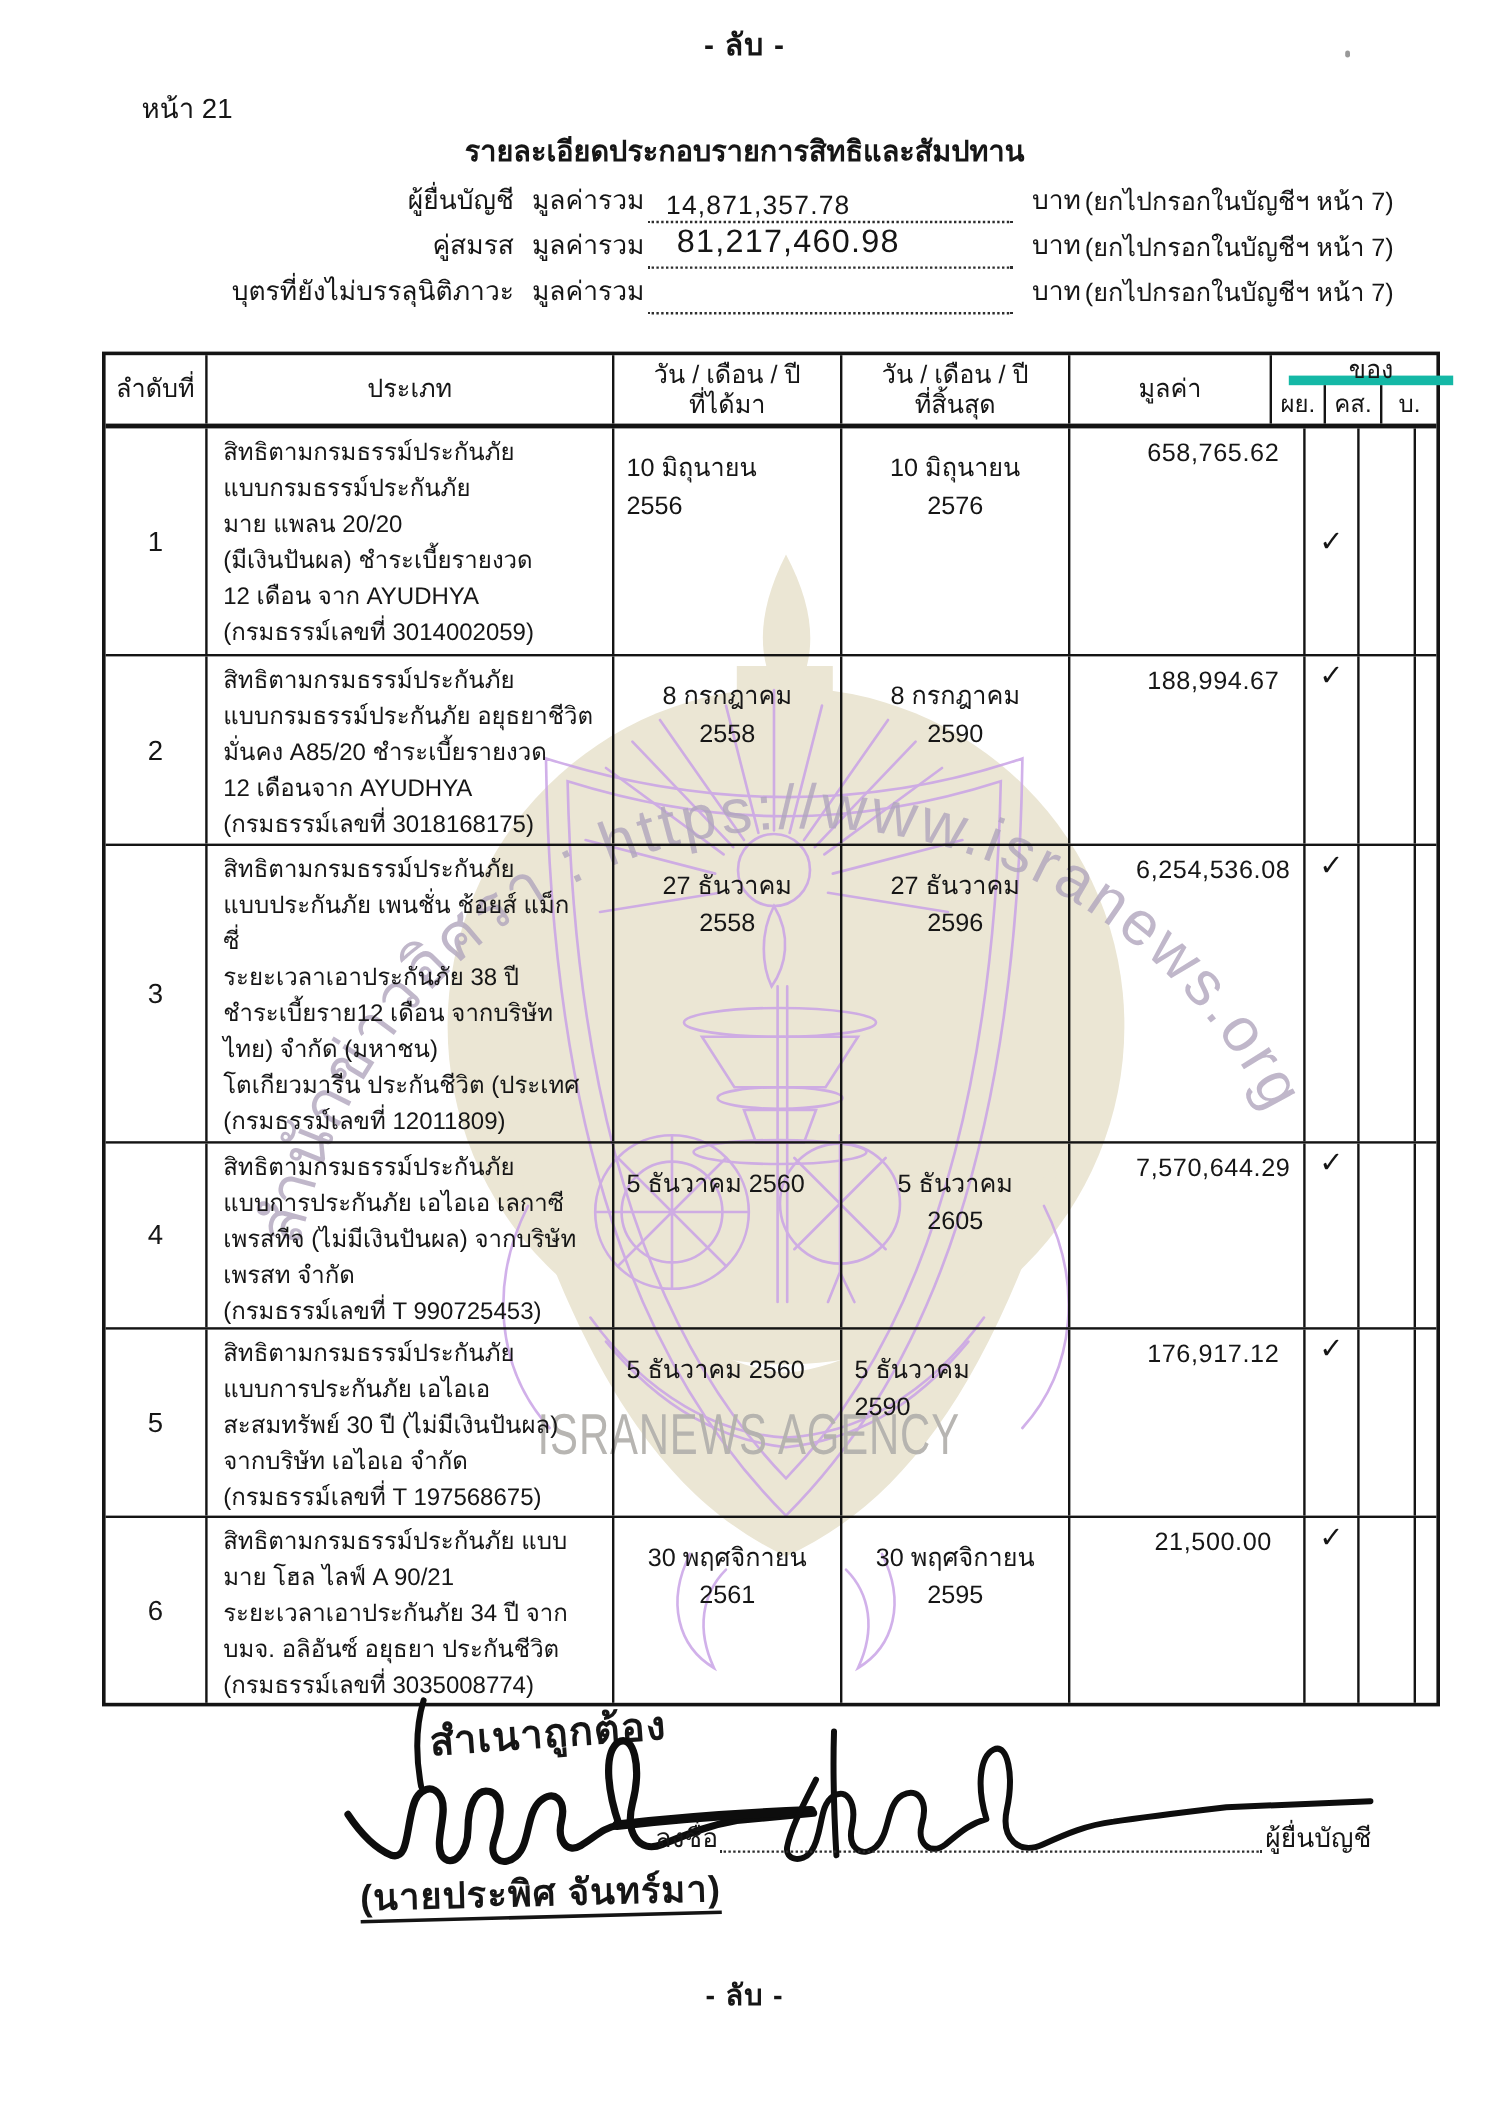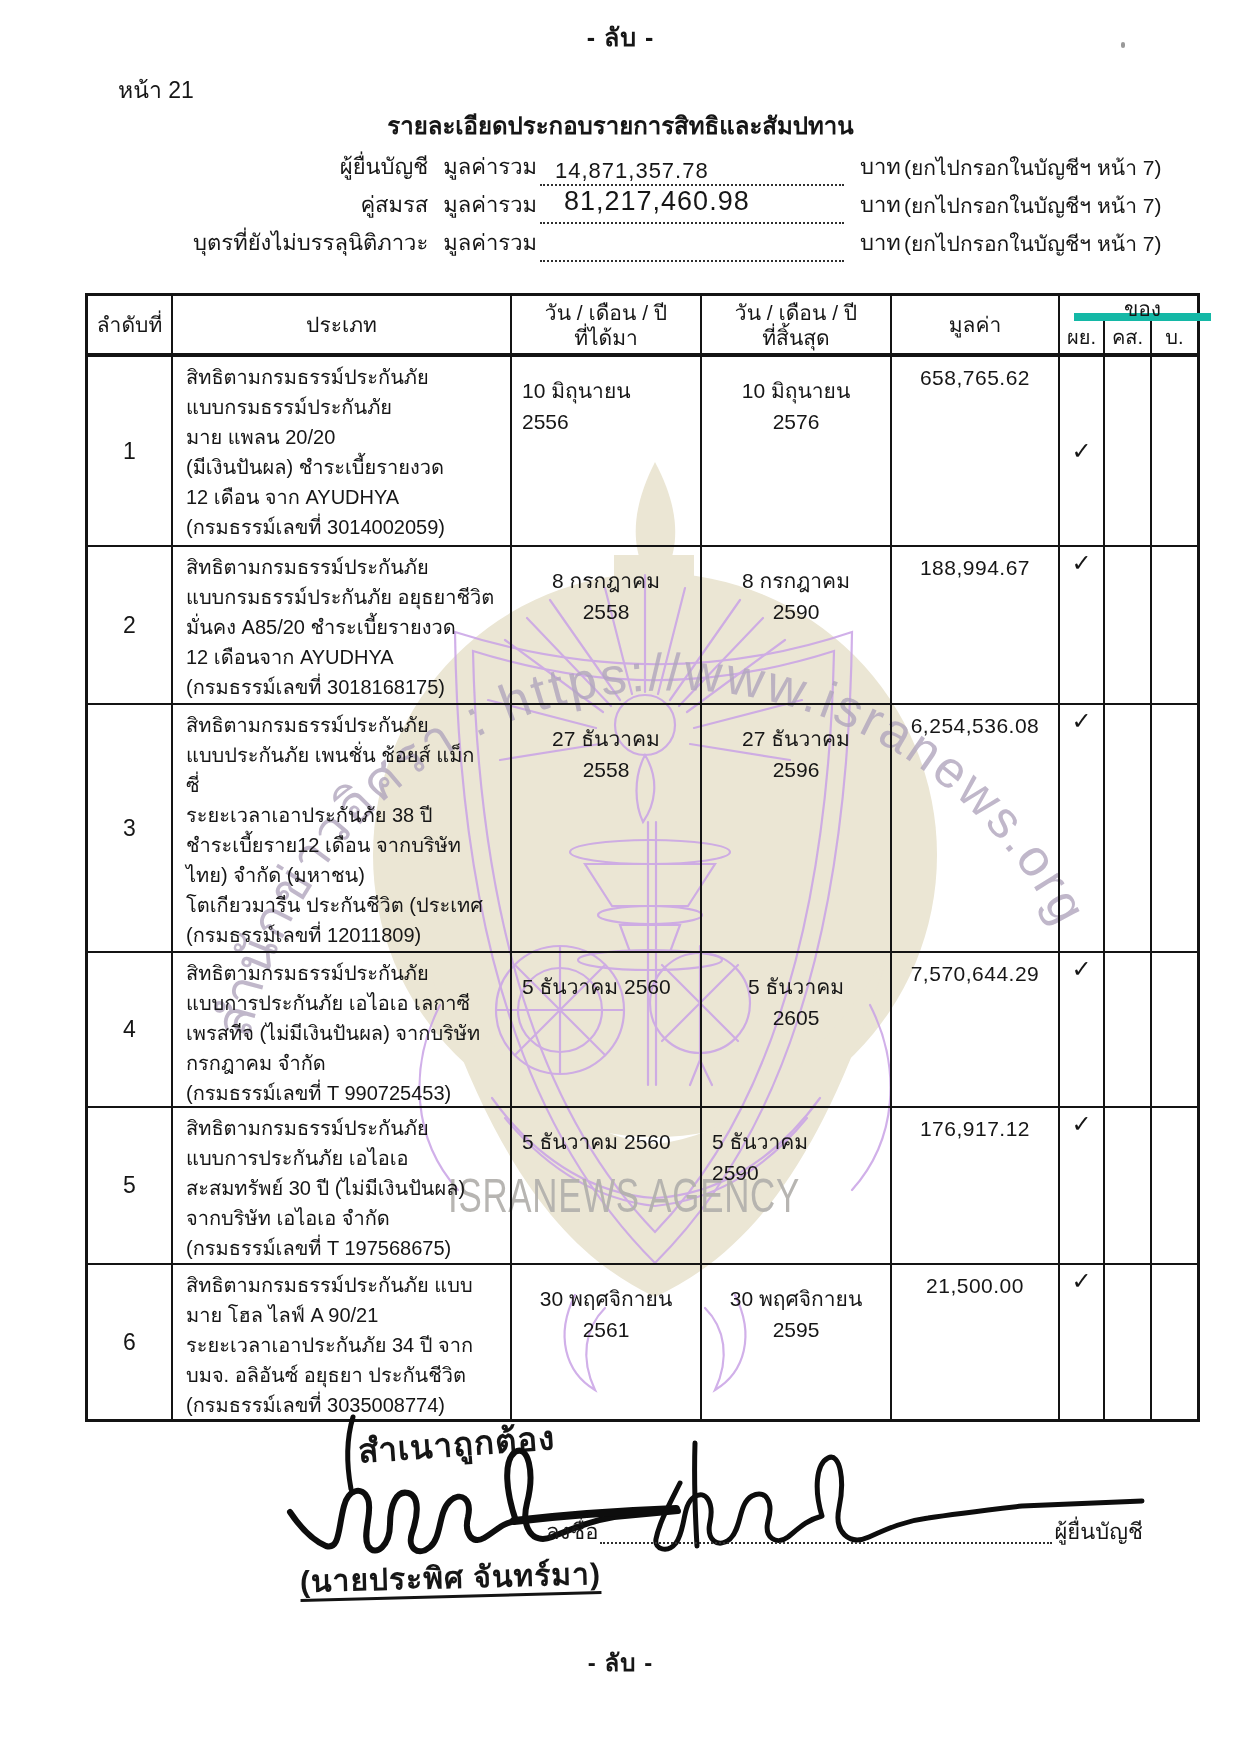--- a/index.html
+++ b/index.html
@@ -39,21 +39,21 @@
       justify-content:center;font-size:20px;}
   .oc.o1{width:45px}.oc.o2{width:47px}.oc.o3{width:45px;border-right:none;}
 
   .t-row{display:flex;border-top:2px solid #141414;box-sizing:border-box;}
   .tbody .t-row:first-child{border-top:none;}
   .td{border-right:2px solid #141414;box-sizing:border-box;flex-shrink:0;}
   .td.no{width:85px;display:flex;align-items:center;justify-content:center;font-size:23px;}
   .td.type{width:339px;padding:5px 0 0 13px;font-size:20px;line-height:30px;white-space:nowrap;}
   .td.acq,.td.end{width:190px;padding-top:18px;font-size:21px;line-height:31px;text-align:center;}
   .td.al-left{text-align:left;padding-left:10px;}
-  .td.val{width:168px;padding-top:9px;font-size:21px;text-align:center;letter-spacing:.5px;}
+  .td.val{width:152px;padding-top:9px;font-size:21px;text-align:center;letter-spacing:.5px;margin-left:44px;}
   .td.chk{width:45px;text-align:center;font-size:24px;font-weight:600;padding-top:2px;}
   .td.chk.c2{width:47px}.td.chk.c3{width:45px;border-right:none;}
   .td.chk.mid{display:flex;align-items:center;justify-content:center;padding-top:0;}
 
   
   .certified{position:absolute;left:358px;top:1418px;font-size:33px;font-weight:bold;
       transform:rotate(-4deg);letter-spacing:1px;}
   .sign-line{position:absolute;left:546px;top:1514px;display:flex;align-items:center;}
   .sign-line .lbl,.sign-line .role{font-size:22px;}
   .sig-dotline{width:452px;border-bottom:2px dotted #2e2e2e;height:26px;margin:0 2px 3px 2px;}
@@ -249,21 +249,21 @@
           <div class="td chk">✓</div>
           <div class="td chk c2"></div>
           <div class="td chk c3"></div>
         </div>
         <div class="t-row" style="height: 155px;">
           <div class="td no">4</div>
           <div class="td type">
             <div>สิทธิตามกรมธรรม์ประกันภัย</div>
             <div>แบบการประกันภัย เอไอเอ เลกาซี</div>
             <div>เพรสทีจ (ไม่มีเงินปันผล) จากบริษัท</div>
-            <div>กรกฎาคม จำกัด</div>
+            <div>เพรสท จำกัด</div>
             <div>(กรมธรรม์เลขที่ T 990725453)</div>
           </div>
           <div class="td acq al-left">
             <div>5 ธันวาคม 2560</div>
           </div>
           <div class="td end">
             <div>5 ธันวาคม</div>
             <div>2605</div>
           </div>
           <div class="td val">7,570,644.29</div>

